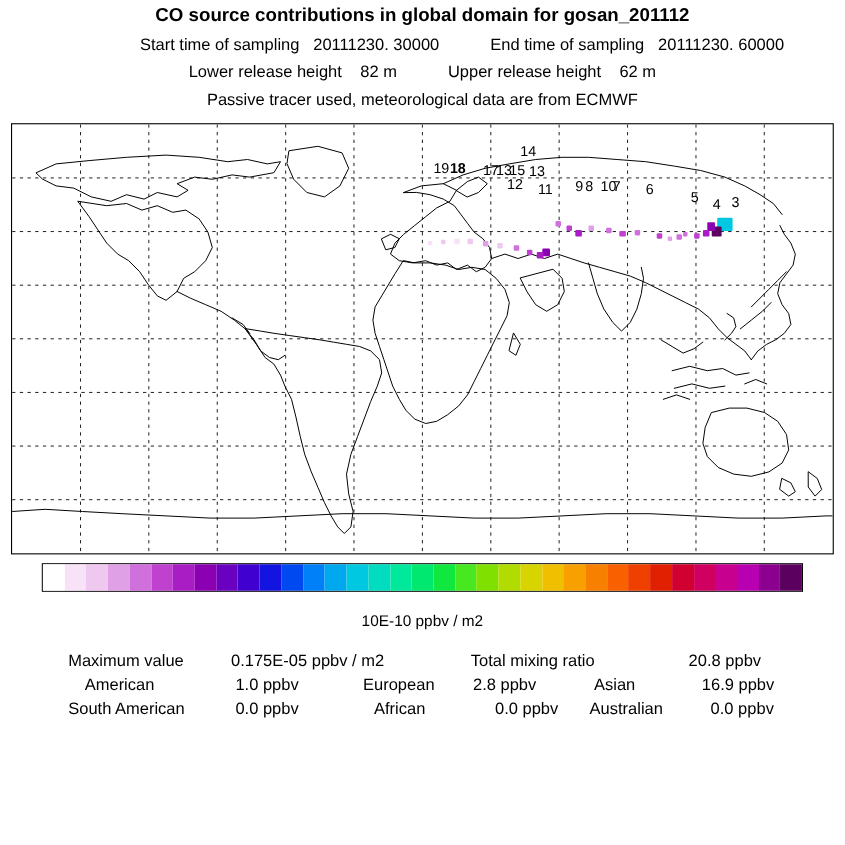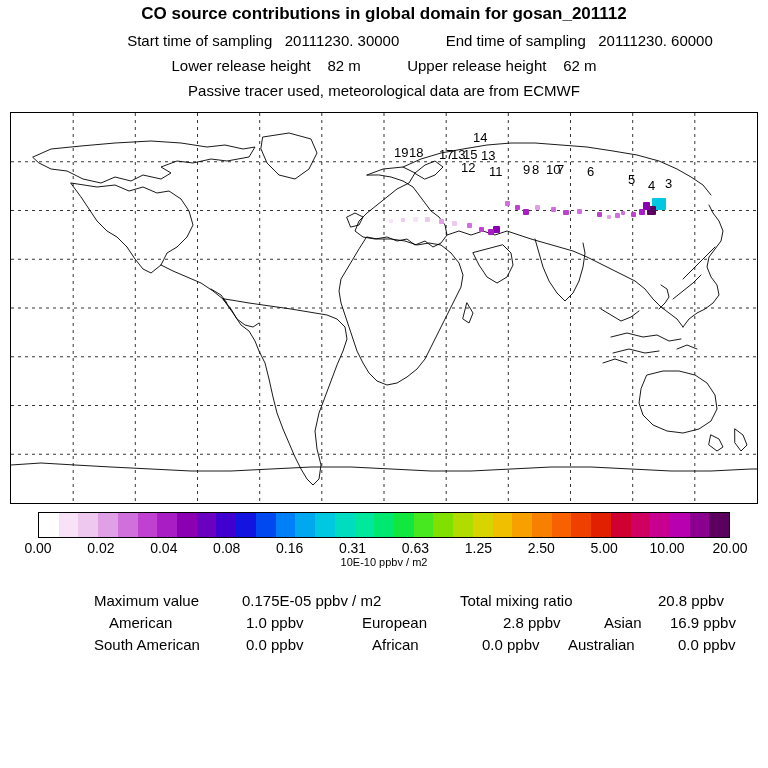--- a/index.html
+++ b/index.html
@@ -105,36 +105,35 @@
     text-align: center;
     transform: translateX(-50%);
     white-space: nowrap;
   }
   #cbar-units {
     position: absolute;
     left: 0;
     top: 556px;
     width: 768px;
     text-align: center;
-    font-size: 11px;
+    font-size: 14px;
   }
 
   
   #footer {
     position: absolute;
     left: 0;
     top: 592px;
     width: 768px;
     font-size: 15px;
   }
   .frow {
     position: relative;
     height: 22px;
     width: 704px;
-    margin-left: 32px;
   }
   .fcell {
     position: absolute;
     white-space: nowrap;
   }
 </style>
 </head>
 <body>
 
 <div id="root">
@@ -278,21 +277,21 @@
     <div class="plume" style="left:441px; top:108px; width:5px; height:5px; background:#efc8ef;"></div>
     <div class="plume" style="left:428px; top:106px; width:5px; height:5px; background:#e0a0e6;"></div>
     <div class="plume" style="left:414px; top:104px; width:5px; height:5px; background:#efc8ef;"></div>
     <div class="plume" style="left:402px; top:104px; width:5px; height:5px; background:#f7e2f7;"></div>
     <div class="plume" style="left:390px; top:105px; width:4px; height:4px; background:#efc8ef;"></div>
     <div class="plume" style="left:378px; top:106px; width:4px; height:4px; background:#f7e2f7;"></div>
     <div class="plume" style="left:610px; top:98px; width:4px; height:4px; background:#d070dc;"></div>
     <div class="plume" style="left:596px; top:102px; width:4px; height:4px; background:#e0a0e6;"></div>
 
     <div class="numlabel" style="left:383px; top:33px;">19</div>
-    <div class="numlabel" style="left:398px; top:33px;">18</div>
+    <div class="numlabel" style="left:398px; top:33px;font-weight:bold;">18</div>
     <div class="numlabel" style="left:428px; top:35px;">17</div>
     <div class="numlabel" style="left:440px; top:35px;">13</div>
     <div class="numlabel" style="left:452px; top:35px;">15</div>
     <div class="numlabel" style="left:462px; top:18px;">14</div>
     <div class="numlabel" style="left:470px; top:36px;">13</div>
     <div class="numlabel" style="left:450px; top:48px;">12</div>
     <div class="numlabel" style="left:478px; top:52px;">11</div>
     <div class="numlabel" style="left:495px; top:50px;margin-left:40px;">10</div>
     <div class="numlabel" style="left:512px; top:50px;">9</div>
     <div class="numlabel" style="left:521px; top:50px;">8</div>
@@ -334,50 +333,36 @@
         <div style="background: rgb(248, 96, 0);"></div>
         <div style="background: rgb(240, 64, 0);"></div>
         <div style="background: rgb(224, 32, 0);"></div>
         <div style="background: rgb(208, 0, 48);"></div>
         <div style="background: rgb(208, 0, 96);"></div>
         <div style="background: rgb(200, 0, 144);"></div>
         <div style="background: rgb(184, 0, 176);"></div>
         <div style="background: rgb(140, 0, 144);"></div>
         <div style="background: rgb(92, 0, 96);"></div>
       </div>
-    <div id="cbar-ticks">
-        <span class="ctick" style="left: 28px;">0.00</span>
-        <span class="ctick" style="left: 90.9091px;">0.02</span>
-        <span class="ctick" style="left: 153.818px;">0.04</span>
-        <span class="ctick" style="left: 216.727px;">0.08</span>
-        <span class="ctick" style="left: 279.636px;">0.16</span>
-        <span class="ctick" style="left: 342.545px;">0.31</span>
-        <span class="ctick" style="left: 405.455px;">0.63</span>
-        <span class="ctick" style="left: 468.364px;">1.25</span>
-        <span class="ctick" style="left: 531.273px;">2.50</span>
-        <span class="ctick" style="left: 594.182px;">5.00</span>
-        <span class="ctick" style="left: 657.091px;">10.00</span>
-        <span class="ctick" style="left: 720px;">20.00</span>
-      </div>
   </div>
   <div id="cbar-units">10E-10 ppbv / m2</div>
 
   <div id="footer">
     <div class="frow">
       <span class="fcell" style="left:62px;">Maximum value</span>
       <span class="fcell" style="left:210px;">0.175E-05 ppbv / m2</span>
       <span class="fcell" style="left:428px;">Total mixing ratio</span>
       <span class="fcell" style="left:626px;">20.8 ppbv</span>
     </div>
     <div class="frow">
       <span class="fcell" style="left:77px;">American</span>
       <span class="fcell" style="left:214px;">1.0 ppbv</span>
       <span class="fcell" style="left:330px;">European</span>
-      <span class="fcell" style="left:471px;">2.8 ppbv</span>
-      <span class="fcell" style="left:572px;">Asian</span>
+      <span class="fcell" style="left:430px;">2.8 ppbv</span>
+      <span class="fcell" style="left:540px;">Asian</span>
       <span class="fcell" style="left:638px;">16.9 ppbv</span>
     </div>
     <div class="frow">
       <span class="fcell" style="left:62px;">South American</span>
       <span class="fcell" style="left:214px;">0.0 ppbv</span>
       <span class="fcell" style="left:340px;">African</span>
       <span class="fcell" style="left:450px;">0.0 ppbv</span>
       <span class="fcell" style="left:536px;">Australian</span>
       <span class="fcell" style="left:646px;">0.0 ppbv</span>
     </div>

